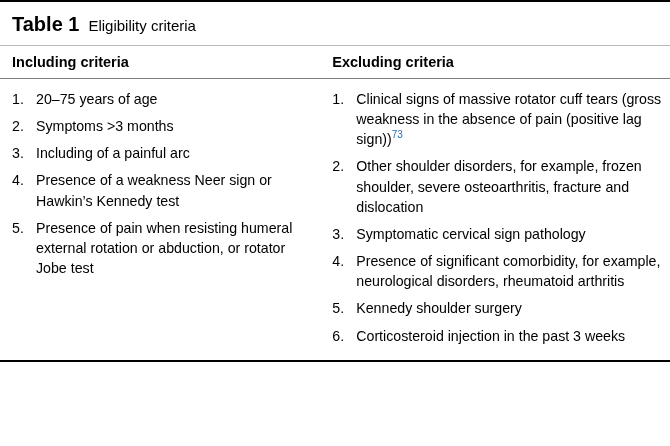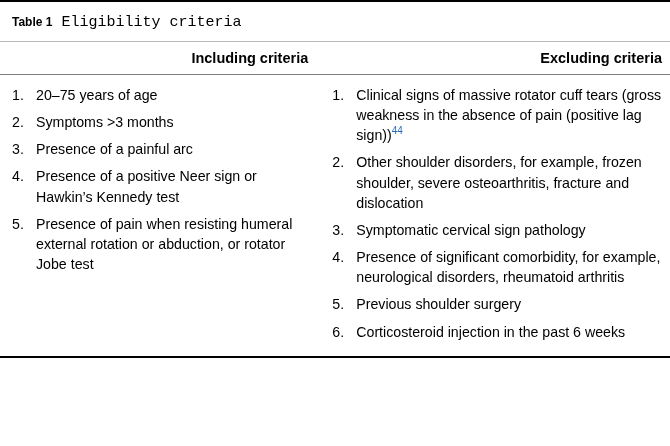--- a/index.html
+++ b/index.html
@@ -26,40 +26,38 @@
     padding: 10px 12px 9px 12px;
     font-size: 15.5px;
     line-height: 1.2;
     border-top: 2.5px solid #000000;
     border-bottom: 1px solid #b9b9b9;
     background: #ffffff;
     white-space: nowrap;
   }
   .caption .caption-label {
     font-weight: bold;
-    font-size: 12px;
+    font-size: 20px;
   }
   .caption .caption-text {
     font-weight: normal;
     margin-left: 9px;
     font-size: 15px;
-    font-family: Liberation Mono, monospace;
   }
 
   .head-row {
     display: flex;
     border-bottom: 1.2px solid #7d7d7d;
     padding: 8px 0 8px 0;
     background: #ffffff;
   }
   .head-cell {
     font-weight: bold;
     font-size: 14.5px;
     box-sizing: border-box;
-    text-align: right;
   }
   .col-a {
     width: 47.5%;
     padding-left: 12px;
     padding-right: 10px;
     box-sizing: border-box;
   }
   .col-b {
     width: 52.5%;
     padding-left: 14px;
@@ -126,56 +124,56 @@
         <li>
           <span class="num">1.</span>
           <span class="txt">20–75 years of age</span>
         </li>
         <li>
           <span class="num">2.</span>
           <span class="txt">Symptoms &gt;3 months</span>
         </li>
         <li>
           <span class="num">3.</span>
-          <span class="txt">Presence of a painful arc</span>
+          <span class="txt">Including of a painful arc</span>
         </li>
         <li>
           <span class="num">4.</span>
-          <span class="txt">Presence of a positive Neer sign or Hawkin’s Kennedy test</span>
+          <span class="txt">Presence of a weakness Neer sign or Hawkin’s Kennedy test</span>
         </li>
         <li>
           <span class="num">5.</span>
           <span class="txt">Presence of pain when resisting humeral external rotation or abduction, or rotator Jobe test</span>
         </li>
       </ol>
     </div>
 
     <div class="col-b">
       <ol class="crit">
         <li>
           <span class="num">1.</span>
-          <span class="txt"><span>Clinical signs of massive rotator cuff tears (gross weakness in the absence of pain (positive lag sign))</span><span class="ref">44</span></span>
+          <span class="txt"><span>Clinical signs of massive rotator cuff tears (gross weakness in the absence of pain (positive lag sign))</span><span class="ref">73</span></span>
         </li>
         <li>
           <span class="num">2.</span>
           <span class="txt">Other shoulder disorders, for example, frozen shoulder, severe osteoarthritis, fracture and dislocation</span>
         </li>
         <li>
           <span class="num">3.</span>
           <span class="txt">Symptomatic cervical sign pathology</span>
         </li>
         <li>
           <span class="num">4.</span>
           <span class="txt">Presence of significant comorbidity, for example, neurological disorders, rheumatoid arthritis</span>
         </li>
         <li>
           <span class="num">5.</span>
-          <span class="txt">Previous shoulder surgery</span>
+          <span class="txt">Kennedy shoulder surgery</span>
         </li>
         <li>
           <span class="num">6.</span>
-          <span class="txt">Corticosteroid injection in the past 6 weeks</span>
+          <span class="txt">Corticosteroid injection in the past 3 weeks</span>
         </li>
       </ol>
     </div>
 
   </div>
 </div>
 
 </body></html>

